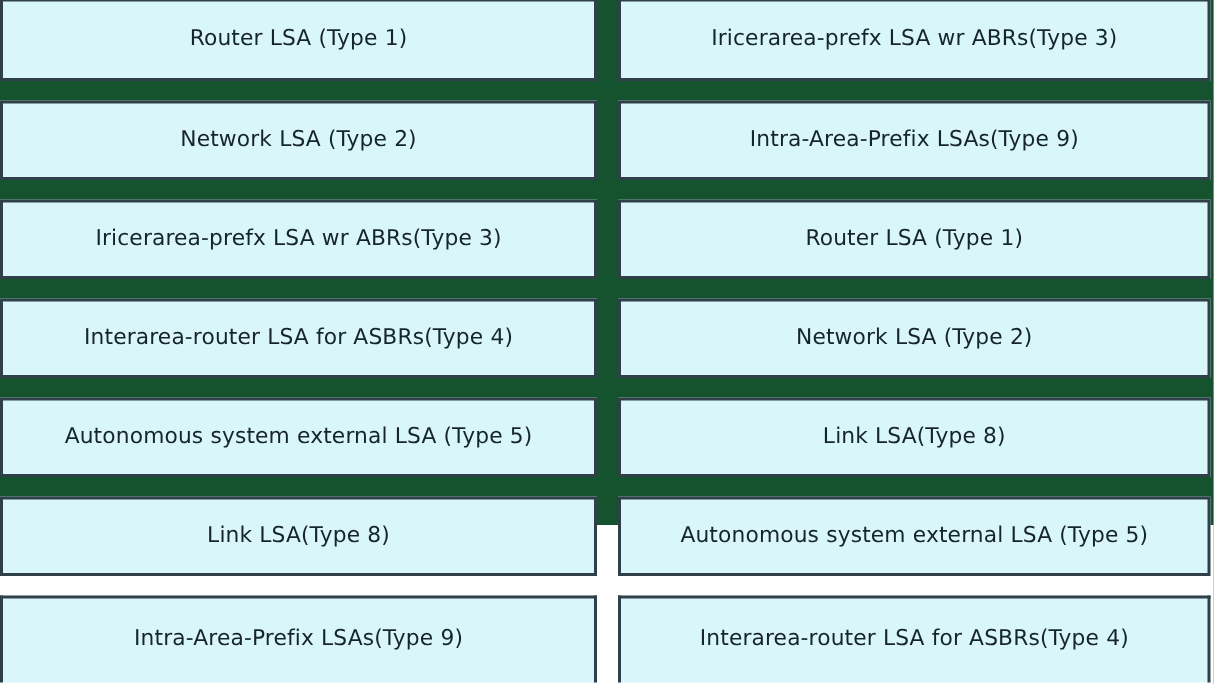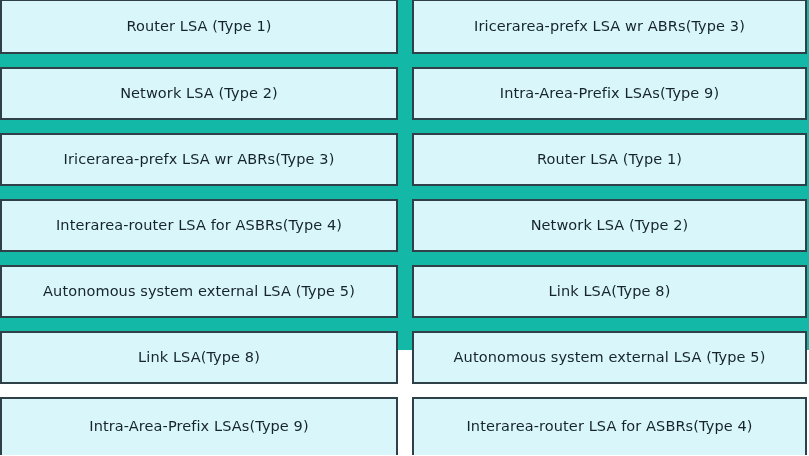--- a/index.html
+++ b/index.html
@@ -11,21 +11,21 @@
     width: 809px;
     height: 456px;
     overflow: hidden;
     font-family: "DejaVu Sans", "Liberation Sans", sans-serif;
   }
 
   #diagram {
     position: relative;
     width: 809px;
     height: 350px;
-    background: #14b8a6;
+    background: #14532d;
     box-sizing: border-box;
   }
 
   .column {
     position: absolute;
     top: 0;
     height: 456px;
     display: flex;
     flex-direction: column;
   }

